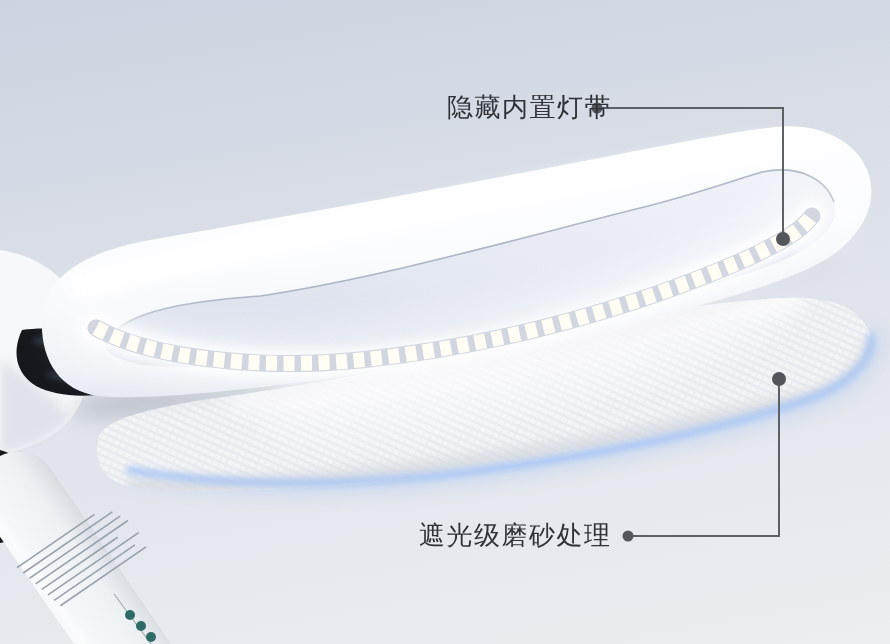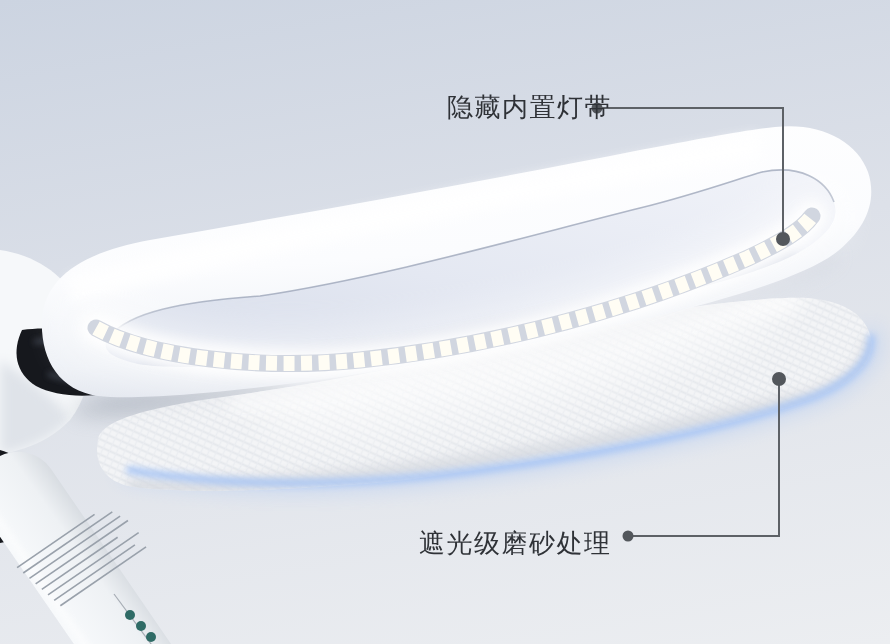--- a/index.html
+++ b/index.html
@@ -17,21 +17,21 @@
   .callout-label{
     position:absolute;
     color:var(--label-text,#2f3237);
     font-size:26px;
     line-height:28px;
     font-weight:500;
     letter-spacing:1.5px;
     white-space:nowrap;
   }
   .callout-label.top{left:420px;top:93px;margin-left:27px;}
-  .callout-label.bottom{left:419px;top:521px;margin-top:8px;}
+  .callout-label.bottom{left:419px;top:521px;}
 </style>
 </head>
 <body>
 
 <div class="stage">
 
   <svg class="scene" width="890" height="644" viewBox="0 0 890 644">
     <defs>
       <linearGradient id="headGrad" x1="0" y1="0" x2="0.25" y2="1">
         <stop offset="0" stop-color="#ffffff"></stop>

